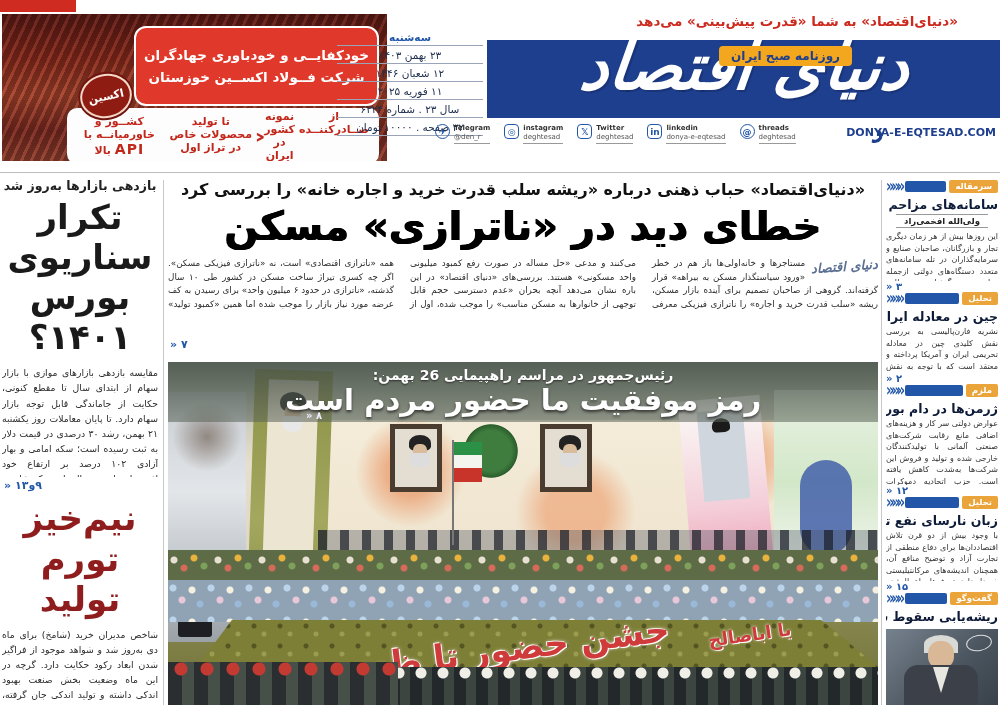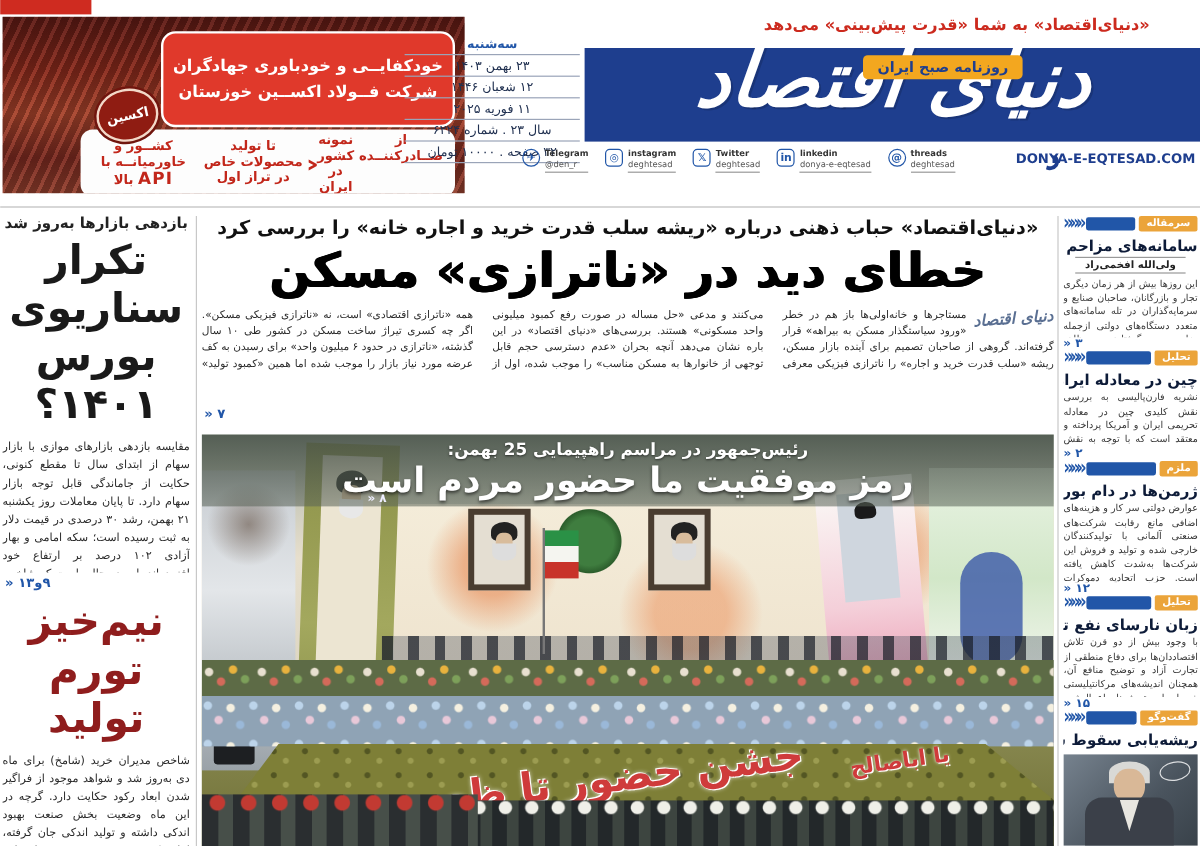--- a/index.html
+++ b/index.html
@@ -346,21 +346,21 @@
       </div>
     <div class="ph-dign"></div>
     <div class="ph-flow1"></div>
     <div class="ph-flow2"></div>
     <div class="ph-mound"></div>
     <div class="ph-flower-sub">یا اباصالح</div>
     <div class="ph-flower-text">جشن حضور تا ظهور</div>
     <div class="ph-guard"></div>
     <div class="ph-guard-red"></div>
     <div class="ph-cap">
-      <div class="k">رئیس‌جمهور در مراسم راهپیمایی 25 بهمن:</div>
+      <div class="k">رئیس‌جمهور در مراسم راهپیمایی 26 بهمن:</div>
       <div class="c">رمز موفقیت ما حضور مردم است</div>
     </div>
     <div class="ph-ref">۸ «</div>
   </div>
 
   <div class="sidebar">
 
     <div class="sec sec1">
       <div class="bar">
         <span class="tag">سرمقاله</span>

